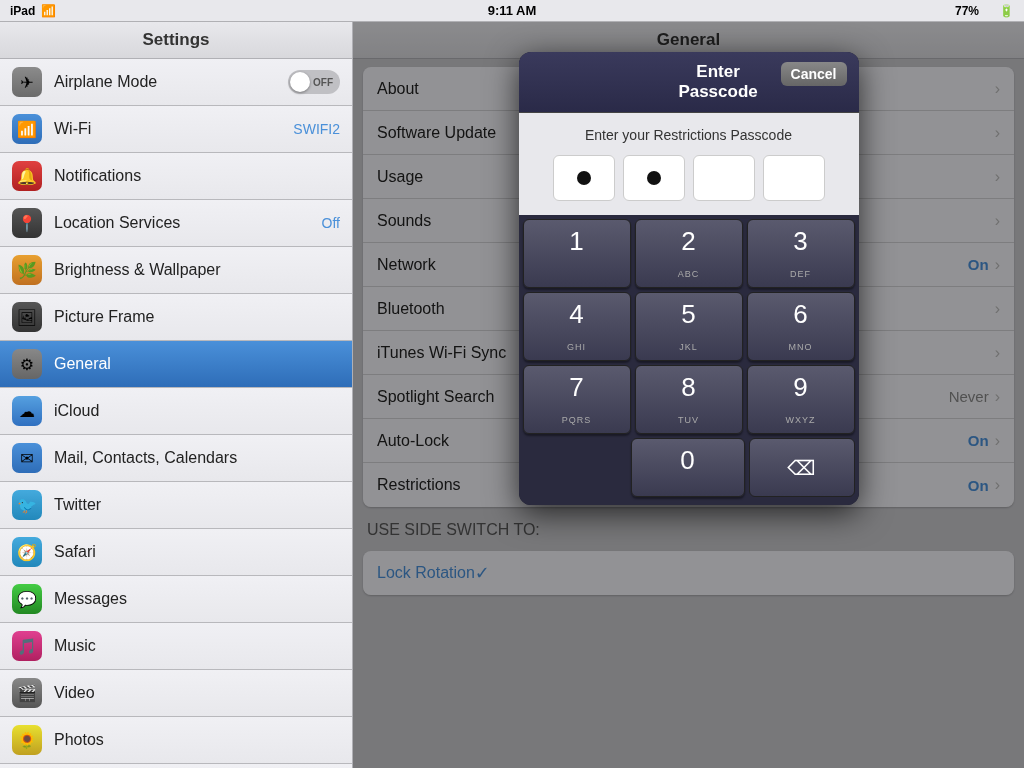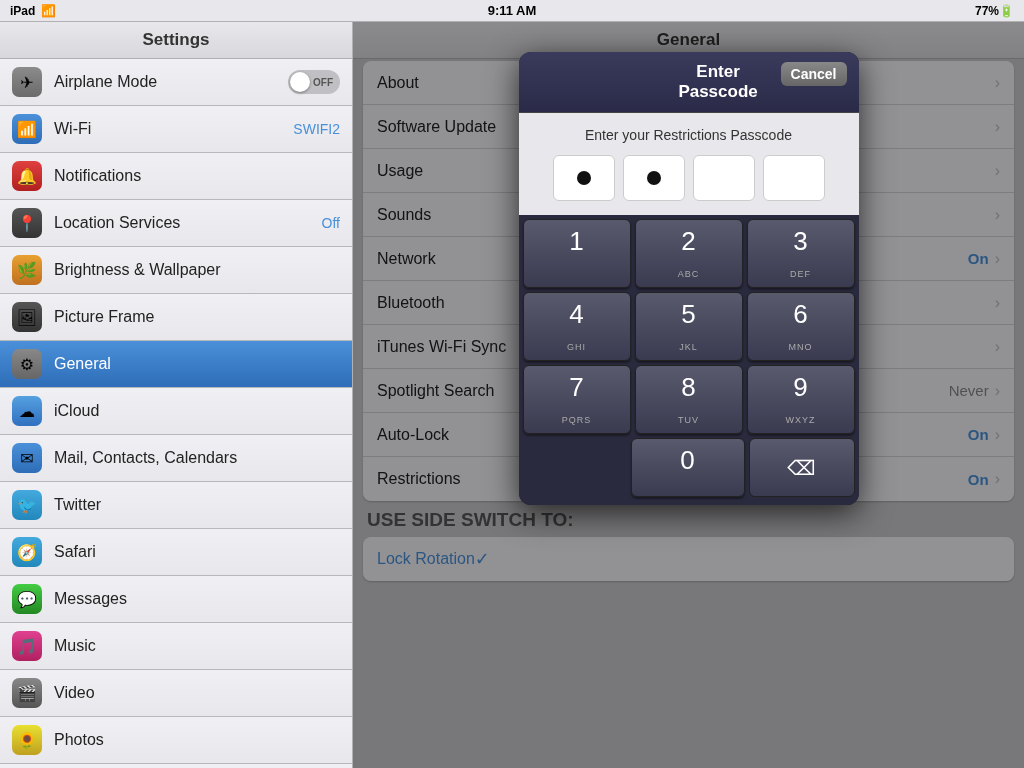--- a/index.html
+++ b/index.html
@@ -21,21 +21,21 @@
       align-items: center;
       justify-content: space-between;
       padding: 0 10px;
       font-size: 12px;
       font-weight: 600;
       color: #000;
       border-bottom: 1px solid #b0b0b4;
     }
     .status-left { display: flex; align-items: center; gap: 6px; }
     .status-center { position: absolute; left: 50%; transform: translateX(-50%); font-size: 13px; font-weight: 600; }
-    .status-right { display: flex; gap: 0; font-size: 12px; }
+    .status-right { display: flex; gap: 20px; font-size: 12px; }
 
     
     .main-container {
       display: flex;
       flex: 1;
       overflow: hidden;
     }
 
     
     .sidebar {
@@ -134,21 +134,21 @@
       background: linear-gradient(to bottom, #e8e8ec, #d8d8dc);
       text-align: center;
       padding: 8px 0;
       font-size: 17px;
       font-weight: 600;
       color: #333;
       border-bottom: 1px solid #b0b0b5;
     }
 
     .settings-group {
-      margin: 2px 10px;
+      margin: 8px 10px;
       border-radius: 8px;
       overflow: hidden;
       box-shadow: 0 1px 2px rgba(0,0,0,0.2);
     }
 
     .settings-row {
       display: flex;
       align-items: center;
       padding: 10px 14px;
       background: #f4f4f8;
@@ -179,24 +179,24 @@
     .blue-label {
       font-size: 16px;
       color: #4a90d9;
       font-weight: 500;
     }
 
     .checkmark { color: #4a90d9; font-size: 18px; }
 
     .section-title {
       padding: 6px 14px 4px;
-      font-size: 19px;
+      font-size: 16px;
       color: #555;
       text-transform: uppercase;
-      font-weight: 700;
+      font-weight: 400;
     }
 
     
     .overlay {
       position: absolute;
       top: 0; left: 0; right: 0; bottom: 0;
       background: rgba(0,0,0,0.4);
       display: flex;
       align-items: flex-start;
       justify-content: center;

